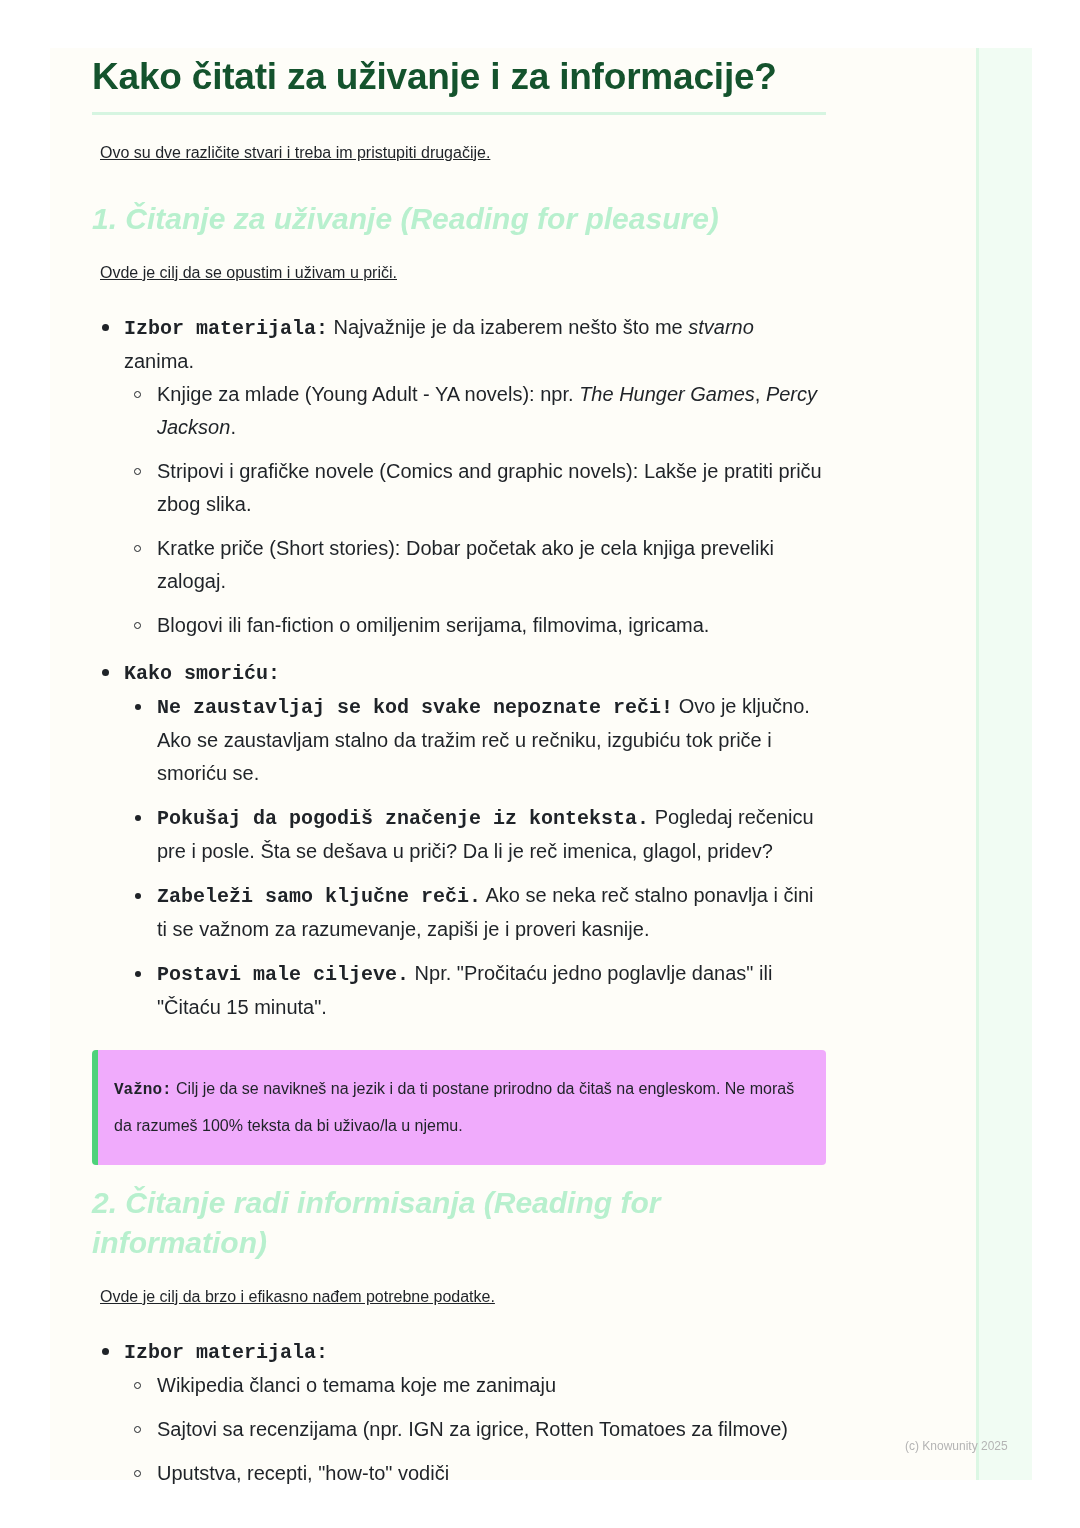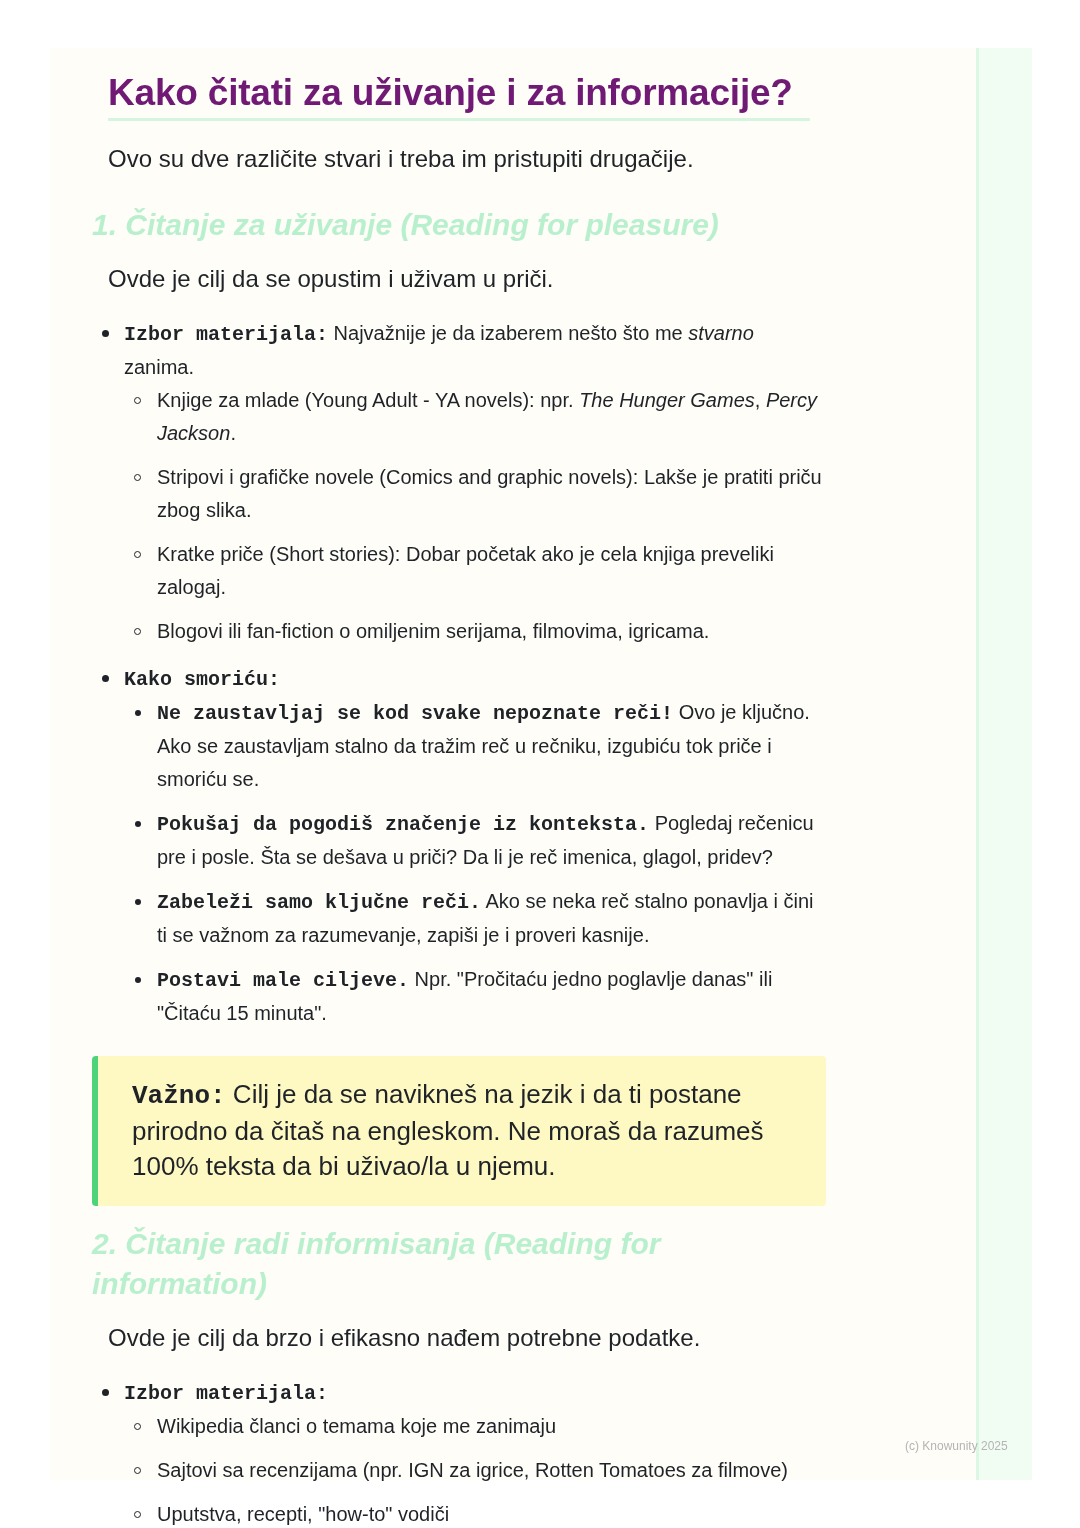--- a/index.html
+++ b/index.html
@@ -14,26 +14,27 @@
     background: #fefdf8;
   }
   .side-strip {
     position: absolute; left: 976px; top: 48px; width: 56px; height: 1432px;
     background: #f1fcf3;
     border-left: 3px solid #dcf7e4;
     box-sizing: border-box;
   }
   .content { position: absolute; left: 42px; top: 0; width: 734px; }
   h1 {
-    margin: 16px; padding-top: 4px;
-    font-size: 37px; font-weight: bold; color: #701a75;
+    margin: 0; padding-top: 4px;
+    font-size: 37px; font-weight: bold; color: #14532d;
     line-height: 50px; letter-spacing: -0.2px;
+    padding-bottom: 10px;
     border-bottom: 3px solid #d6f5e1;
   }
-  p { margin: 16px; font-size: 24px; line-height: 32px; }
+  p { margin: 8px; font-size: 16px; line-height: 32px; text-decoration: underline; }
   .intro { margin-top: 22px; }
   h2 {
     margin: 0; font-size: 30px; font-weight: bold; color: #b8f0ce;
     line-height: 40px;
     font-style: italic;
   }
   .h2-1 { margin-top: 30px; }
   .sec-intro { margin-top: 18px; }
   ul { margin: 0; padding: 0; list-style: none; }
   .l1 { margin-top: 22px; }
@@ -48,25 +49,25 @@
     border-radius: 50%; border: 1.6px solid #1f2328;
   }
   .l2.disc > li::before {
     content: ""; position: absolute; left: 11px; top: 14px; width: 6px; height: 6px;
     border-radius: 50%; background: #1f2328;
   }
   b { font-weight: bold; font-family: Liberation Mono, monospace; }
   i { font-style: italic; }
   .callout {
     margin-top: 26px;
-    background: #fef9c3;
+    background: #f0abfc;
     border-left: 6px solid #4ed27a;
     border-radius: 4px;
-    padding: 21px 30px 22px 34px;
-    font-size: 26px; line-height: 35px;
+    padding: 21px 30px 22px 16px;
+    font-size: 16px; line-height: 35px;
   }
   .h2-2 { margin-top: 18px; }
   .footer {
     position: absolute; left: 905px; top: 1439px; font-size: 12px; color: #b4b4b4;
   }
 </style>
 </head>
 <body>
 
 <div class="page">

